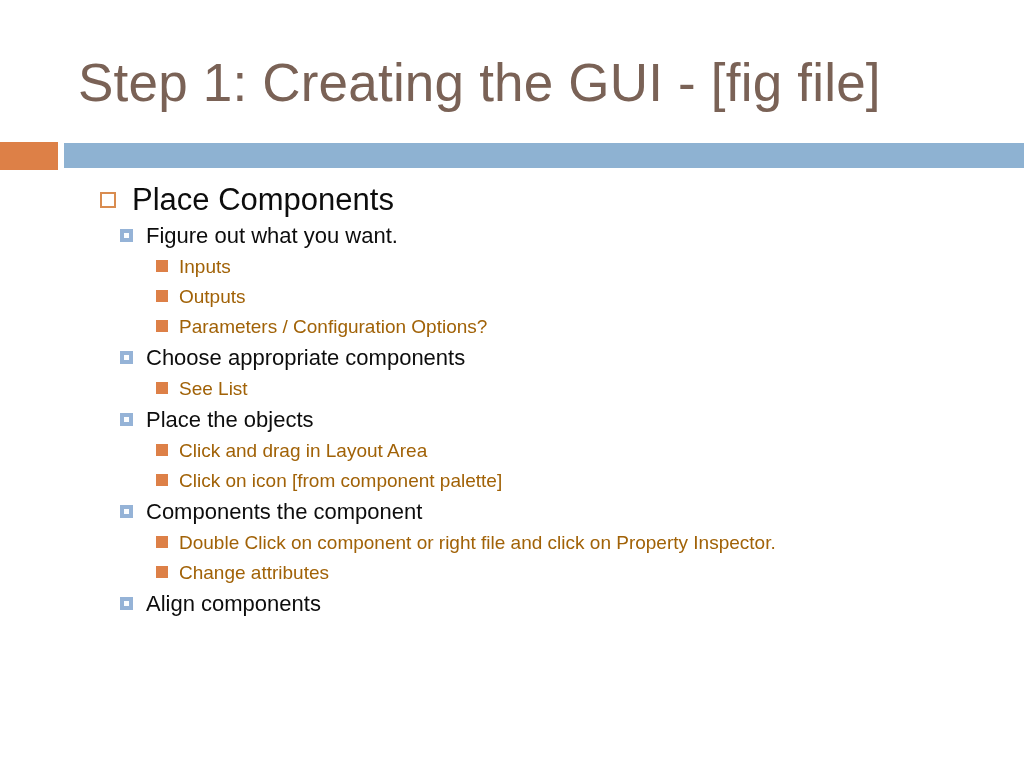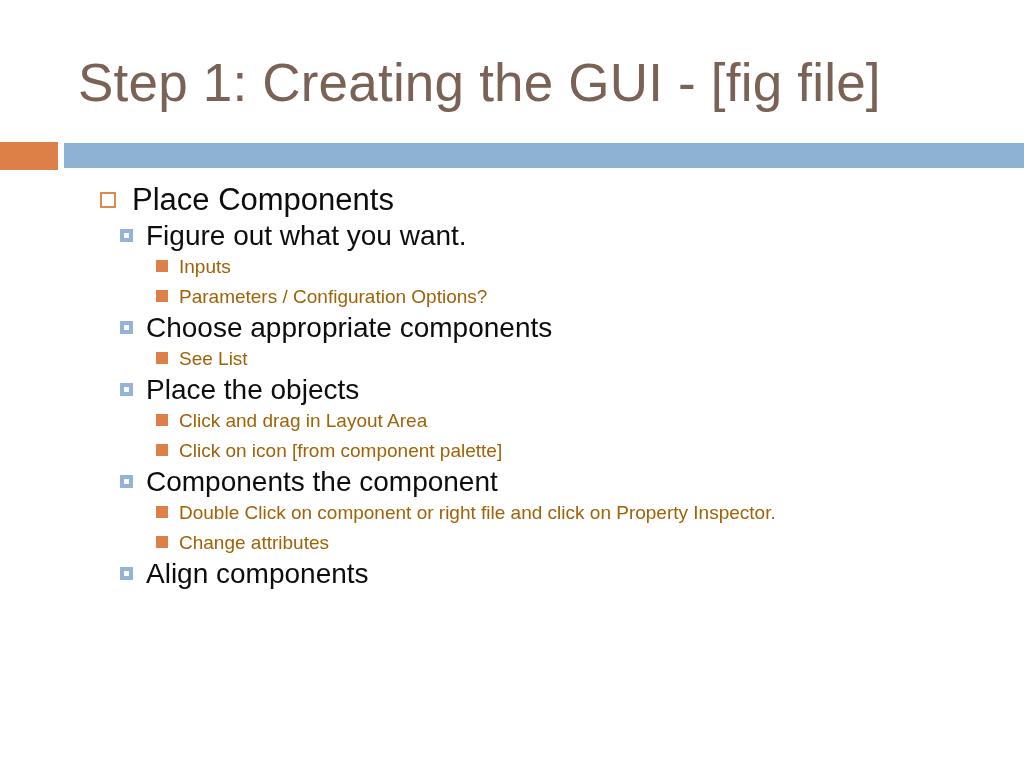--- a/index.html
+++ b/index.html
@@ -108,21 +108,21 @@
   .lvl2 .bullet::after {
     content: "";
     position: absolute;
     left: 1px;
     top: 1px;
     right: 1px;
     bottom: 1px;
     background: #fbfdff;
   }
   .lvl2 .text {
-    font-size: 28px;
+    font-size: 22px;
     line-height: 31px;
     color: #0d0d0d;
     white-space: nowrap;
   }
 
   
   .lvl3 {
     padding-left: 156px;
     margin-bottom: 1px;
   }
@@ -159,20 +159,24 @@
       <div class="item lvl2">
         <span class="bullet"></span>
         <span class="text">Figure out what you want.</span>
       </div>
       <div class="item lvl3">
         <span class="bullet"></span>
         <span class="text">Inputs</span>
       </div>
       <div class="item lvl3">
         <span class="bullet"></span>
+        <span class="text">Outputs</span>
+      </div>
+      <div class="item lvl3">
+        <span class="bullet"></span>
         <span class="text">Parameters / Configuration Options?</span>
       </div>
       <div class="item lvl2">
         <span class="bullet"></span>
         <span class="text">Choose appropriate components</span>
       </div>
       <div class="item lvl3">
         <span class="bullet"></span>
         <span class="text">See List</span>
       </div>

